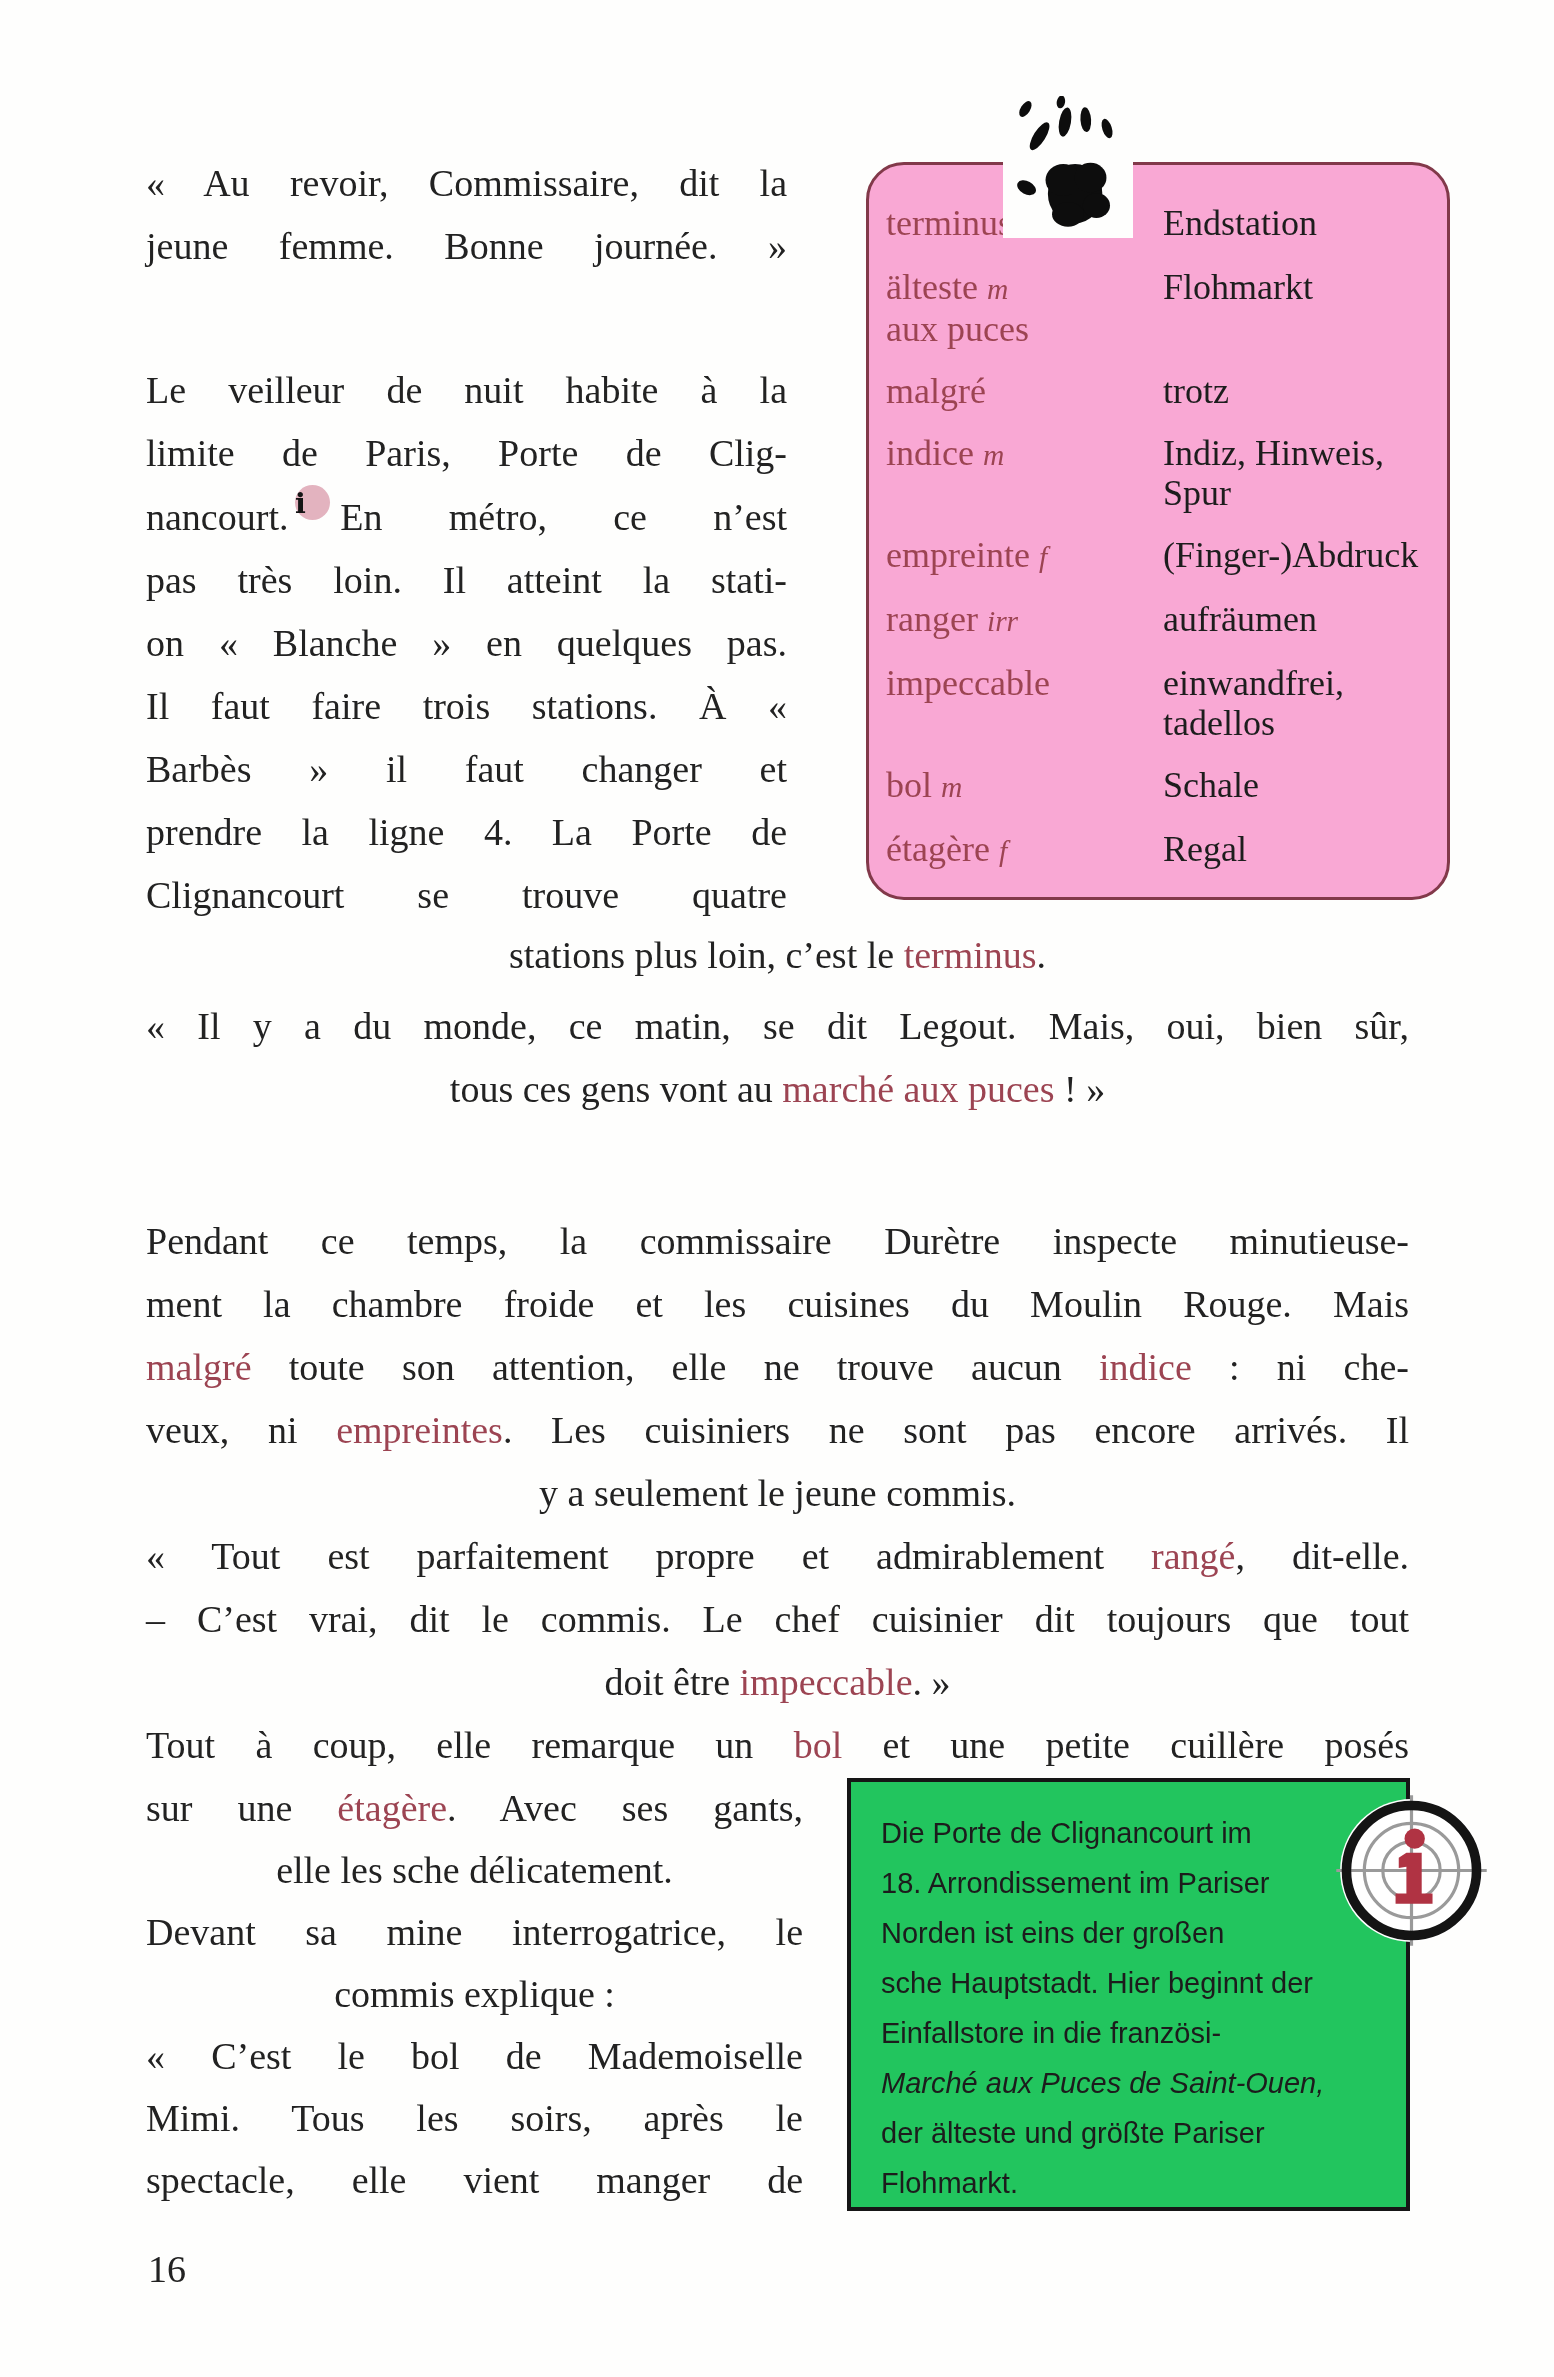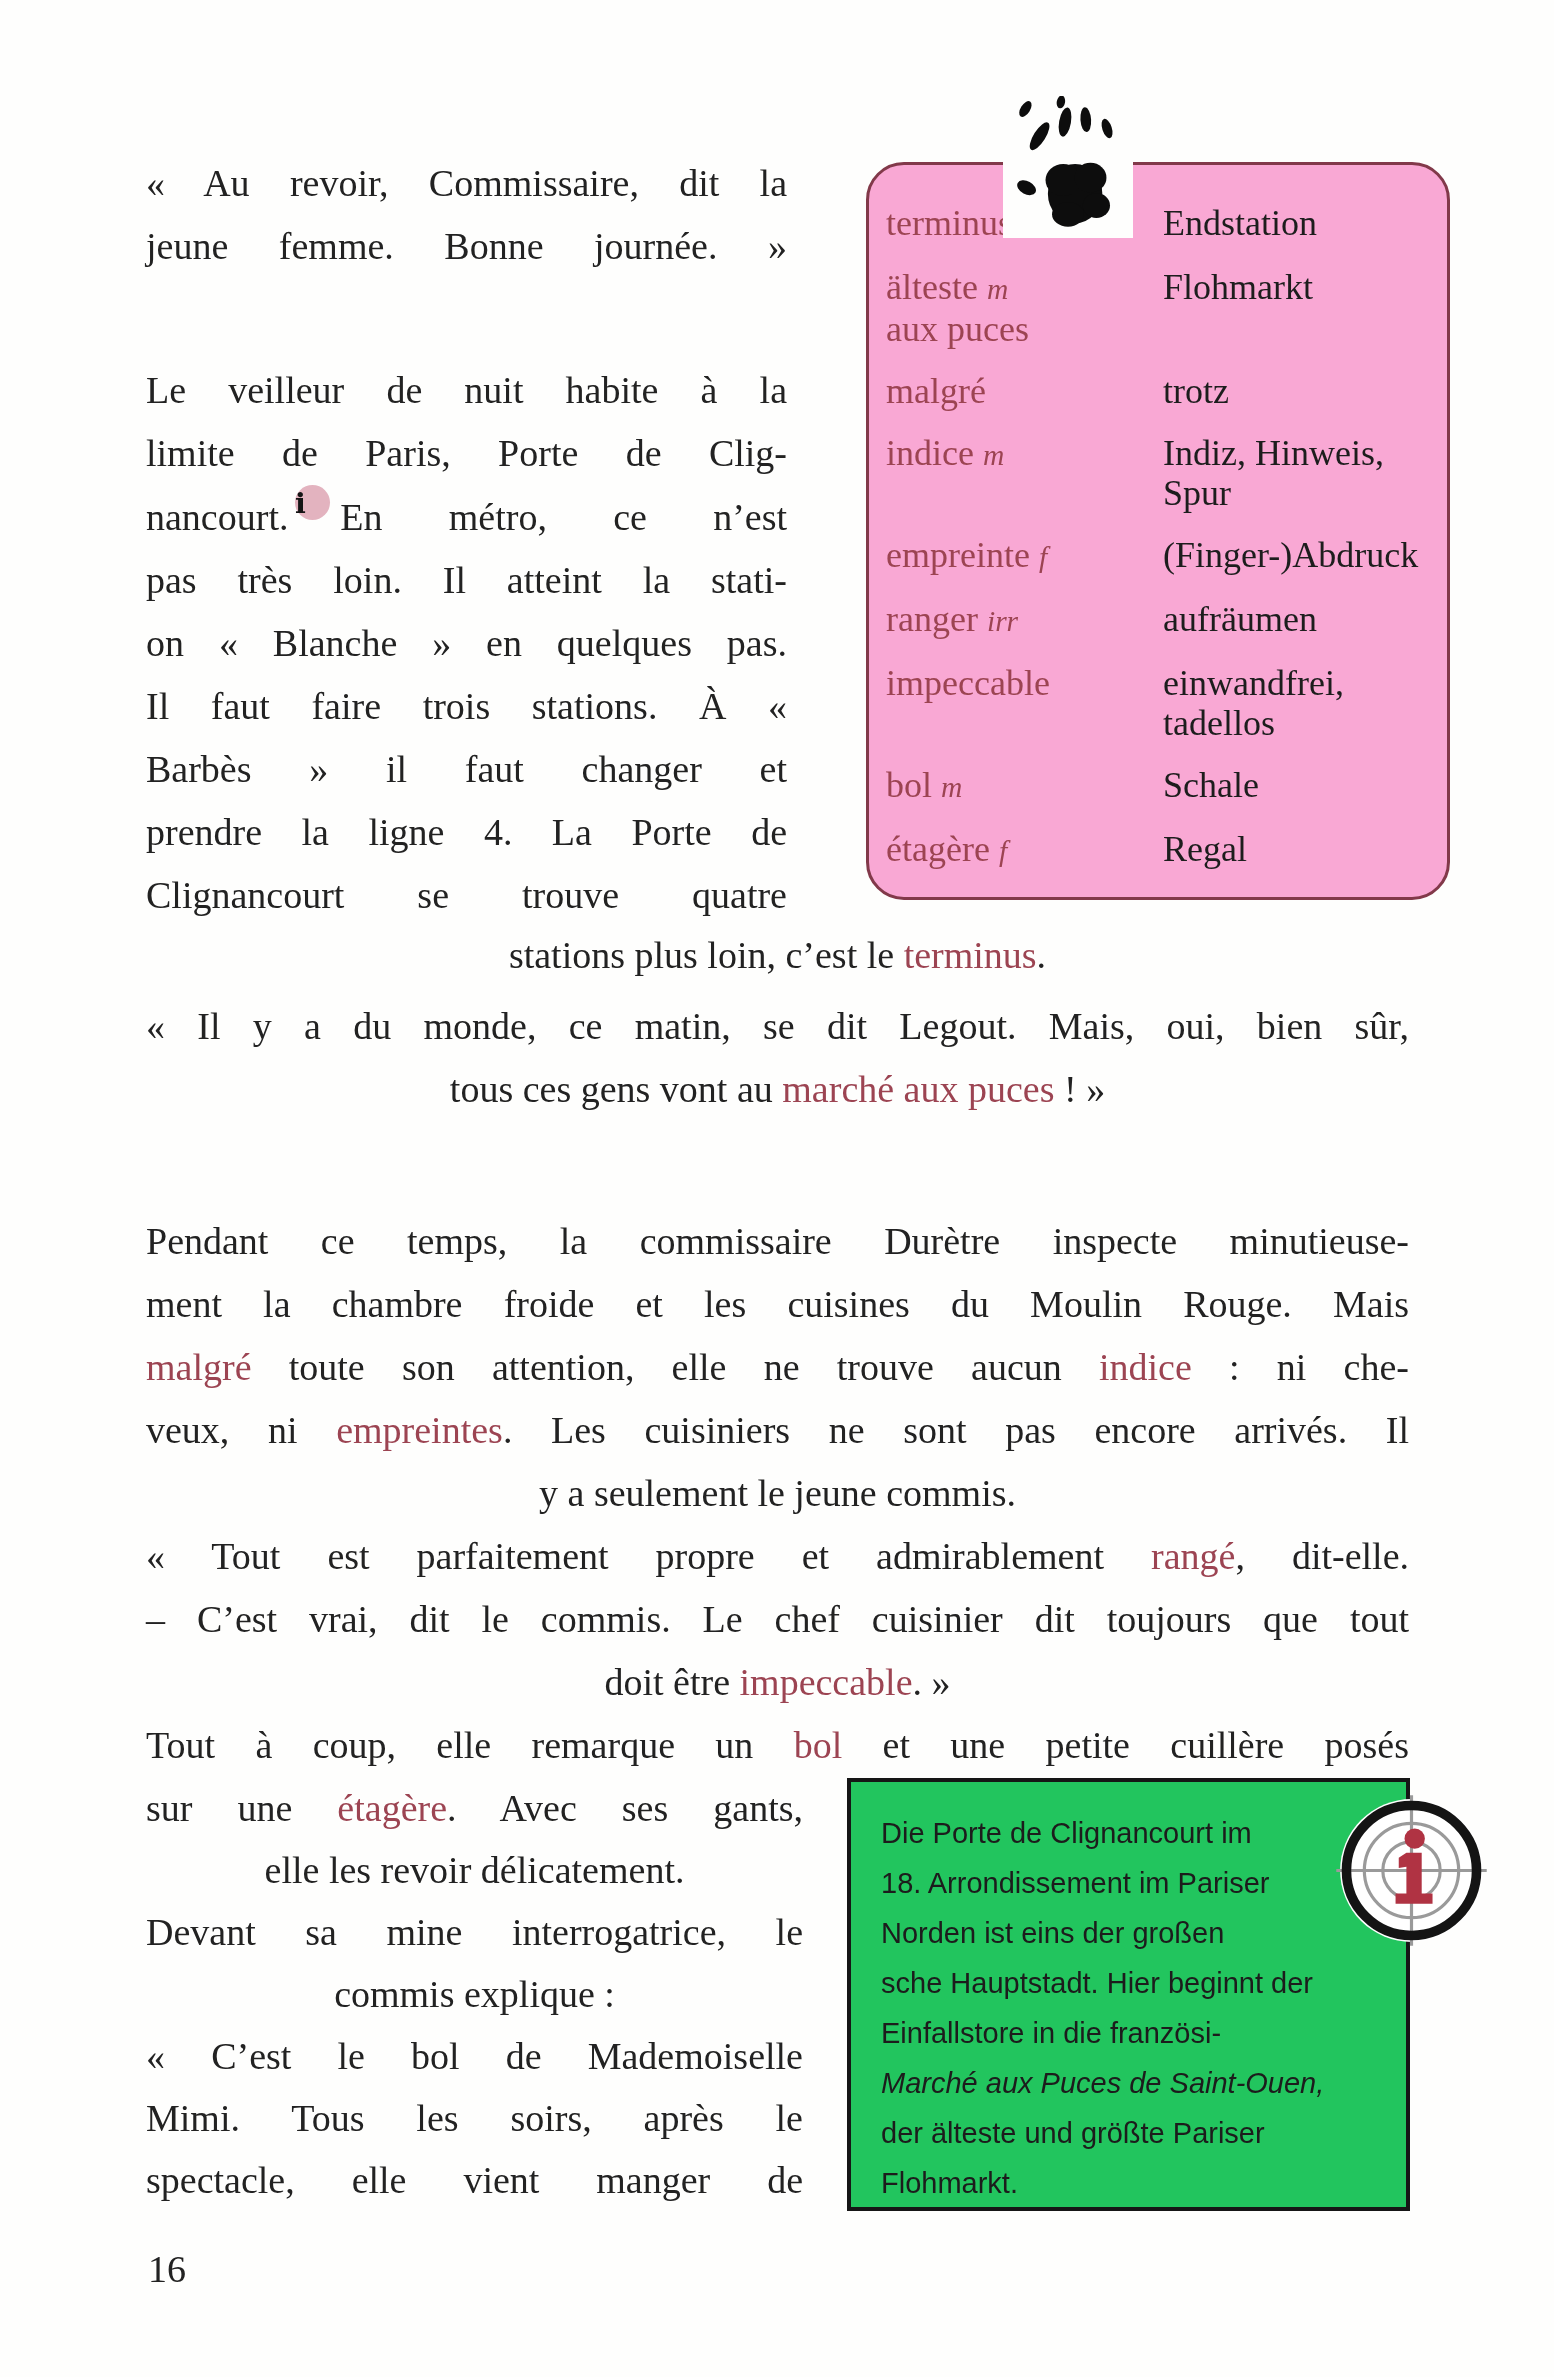--- a/index.html
+++ b/index.html
@@ -93,21 +93,21 @@
     <div class="ln j"><span>veux, ni </span><span class="red">empreintes</span><span>. Les cuisiniers ne sont pas encore arrivés. Il</span></div>
     <div class="ln"><span>y a seulement le jeune commis.</span></div>
     <div class="ln j"><span>« Tout est parfaitement propre et admirablement </span><span class="red">rangé</span><span>, dit-elle.</span></div>
     <div class="ln j"><span>– C’est vrai, dit le commis. Le chef cuisinier dit toujours que tout</span></div>
     <div class="ln"><span>doit être </span><span class="red">impeccable</span><span>. »</span></div>
     <div class="ln j"><span>Tout à coup, elle remarque un </span><span class="red">bol</span><span> et une petite cuillère posés</span></div>
   </div>
 
   <div class="para" style="left:146px; top:1777px; width:657px;">
     <div class="ln j" style="line-height:62px"><span>sur une </span><span class="red">étagère</span><span>. Avec ses gants,</span></div>
-    <div class="ln" style="line-height:62px"><span>elle les revoir délicatement.</span></div>
+    <div class="ln" style="line-height:62px"><span>elle les sche délicatement.</span></div>
     <div class="ln j" style="line-height:62px"><span>Devant sa mine interrogatrice, le</span></div>
     <div class="ln" style="line-height:62px"><span>commis explique :</span></div>
     <div class="ln j" style="line-height:62px"><span>« C’est le bol de Mademoiselle</span></div>
     <div class="ln j" style="line-height:62px"><span>Mimi. Tous les soirs, après le</span></div>
     <div class="ln j" style="line-height:62px"><span>spectacle, elle vient manger de</span></div>
   </div>
 
   <div class="vbox">
     <div class="vrow">
       <div class="vfr">

